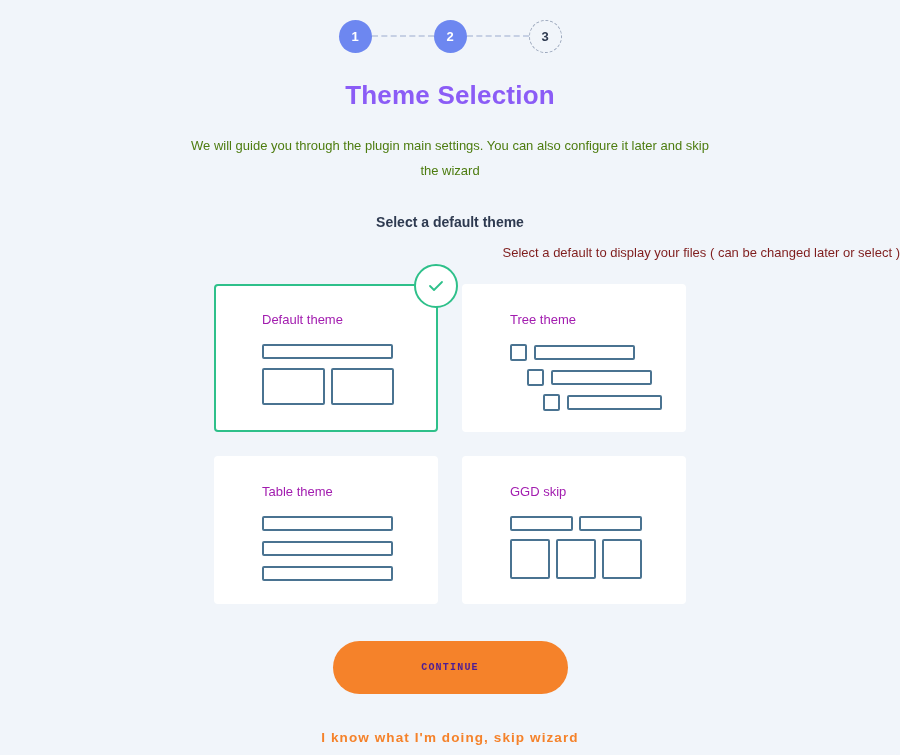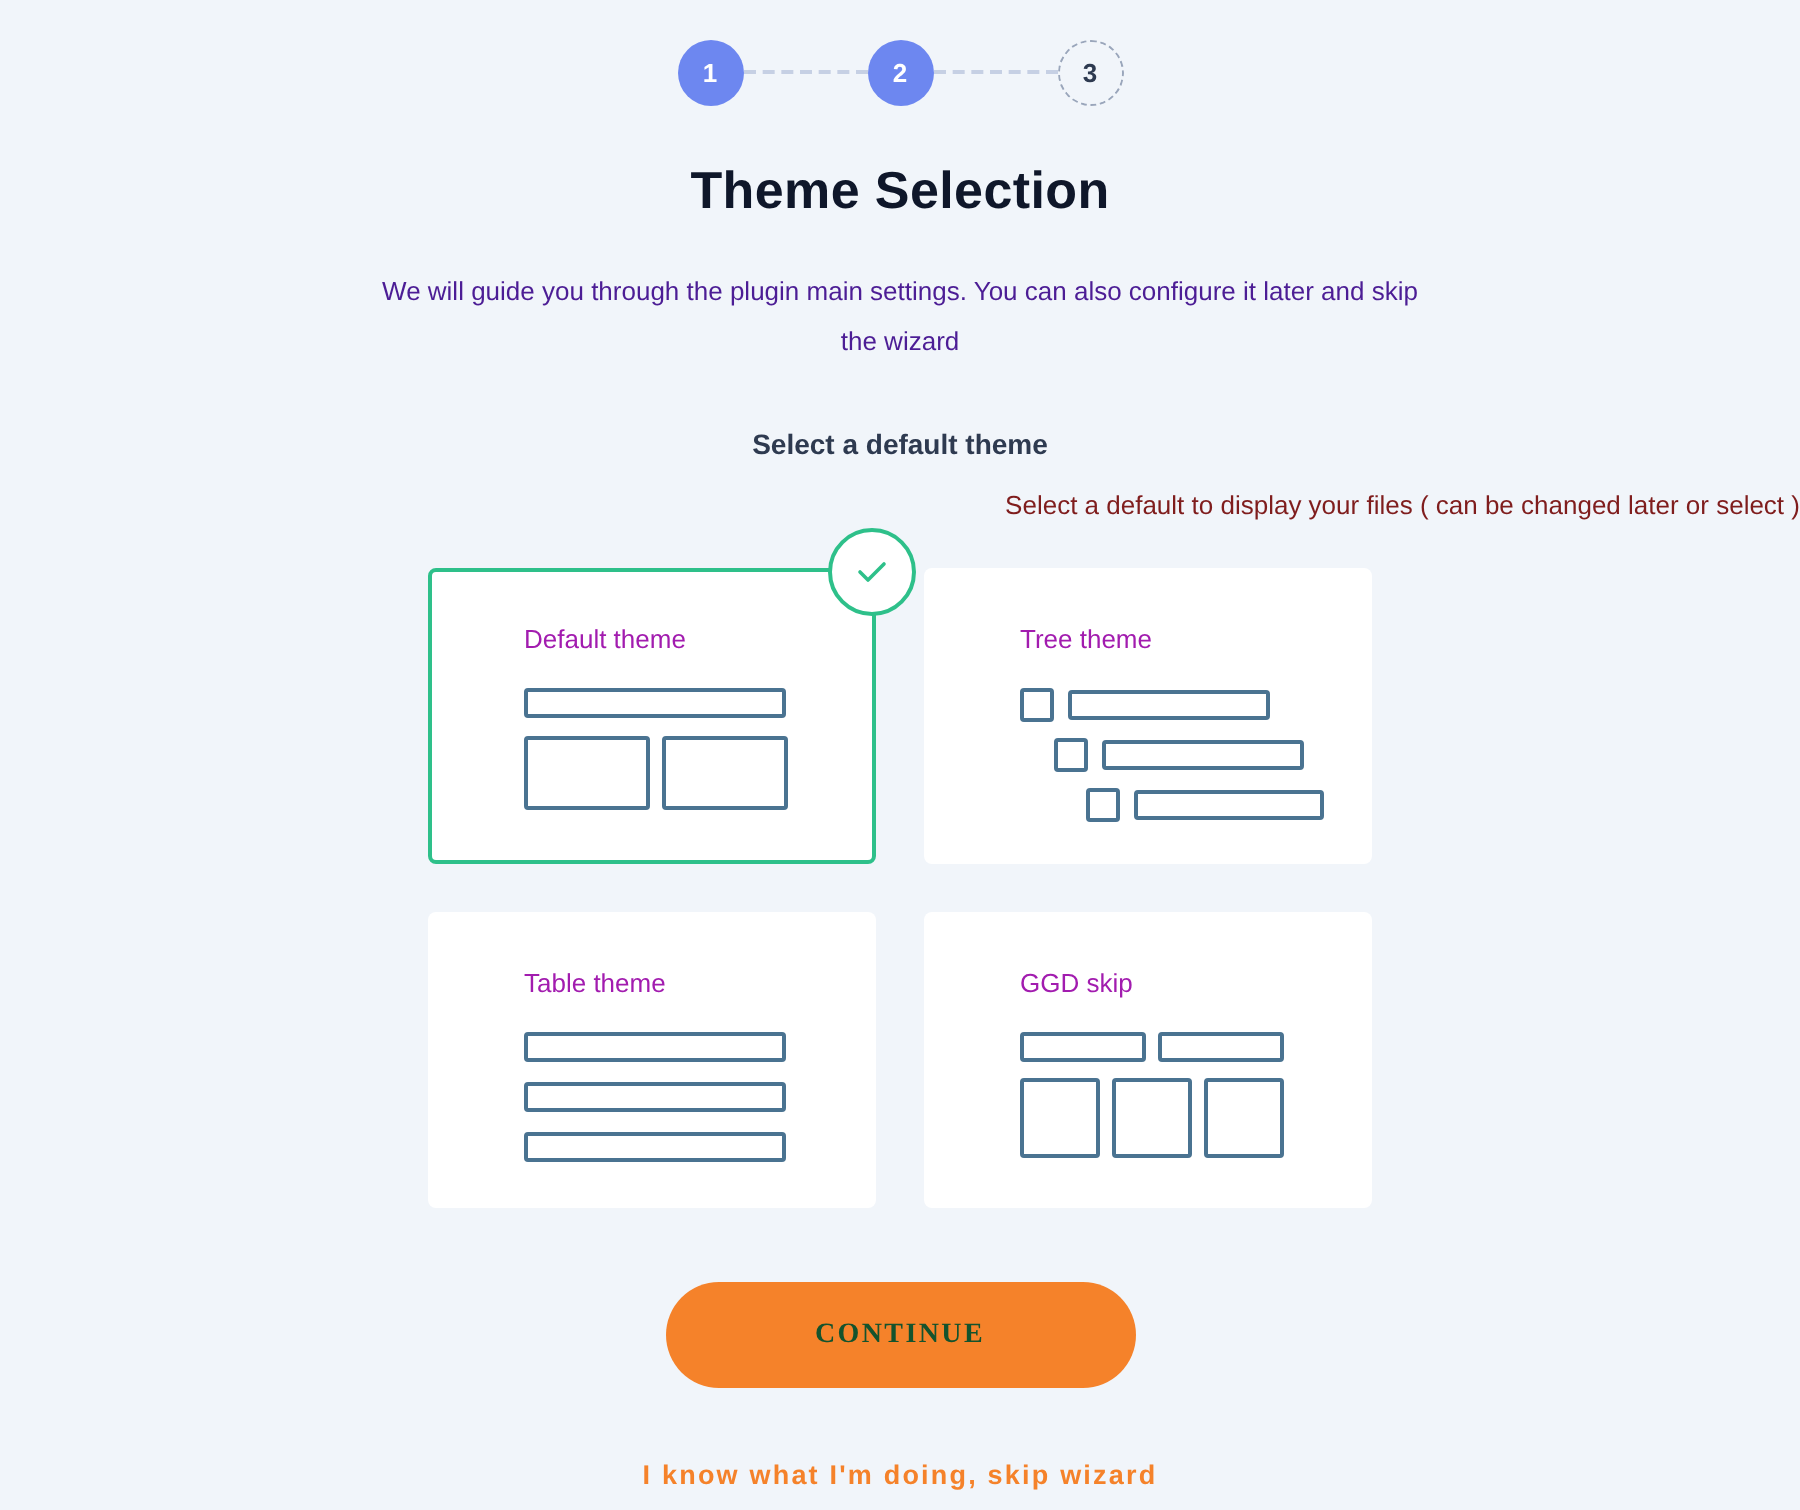--- a/index.html
+++ b/index.html
@@ -56,31 +56,31 @@
     height: 0;
     border-top: 2px dashed #c6d0e4;
     flex: 0 0 auto;
   }
 
   
   .title {
     text-align: center;
     font-size: 26px;
     font-weight: bold;
-    color: #0f172a;
+    color: #8b5cf6;
     margin-top: 26px;
     letter-spacing: 0.2px;
   }
   .subtitle {
     width: 530px;
     margin: 22px auto 0 auto;
     text-align: center;
     font-size: 13px;
     line-height: 25px;
-    color: #4c1d95;
+    color: #4d7c0f;
   }
 
   .section-heading {
     text-align: center;
     font-size: 14px;
     font-weight: bold;
     color: #2e3a50;
     margin-top: 31px;
   }
   .section-sub {
@@ -205,24 +205,24 @@
   .continue-wrap {
     display: flex;
     justify-content: center;
     margin-top: 37px;
   }
   .continue-btn {
     width: 235px;
     height: 53px;
     border-radius: 27px;
     background: #f5822a;
-    color: #14532d;
+    color: #4c1d95;
     border: none;
-    font-family: Liberation Serif, serif;
-    font-size: 14px;
+    font-family: Liberation Mono, monospace;
+    font-size: 10px;
     font-weight: bold;
     letter-spacing: 1.2px;
     cursor: pointer;
   }
 
   .skip-wrap {
     display: flex;
     justify-content: center;
     margin-top: 36px;
   }

